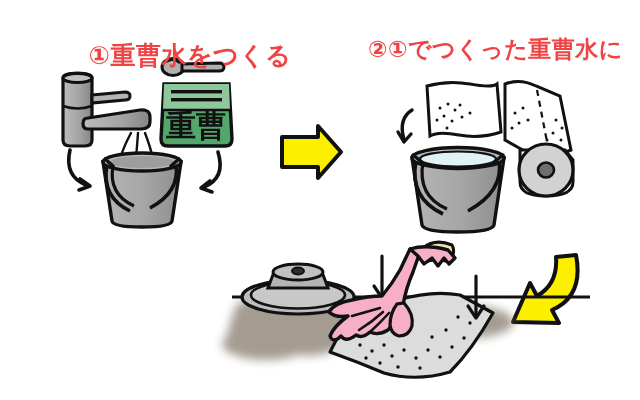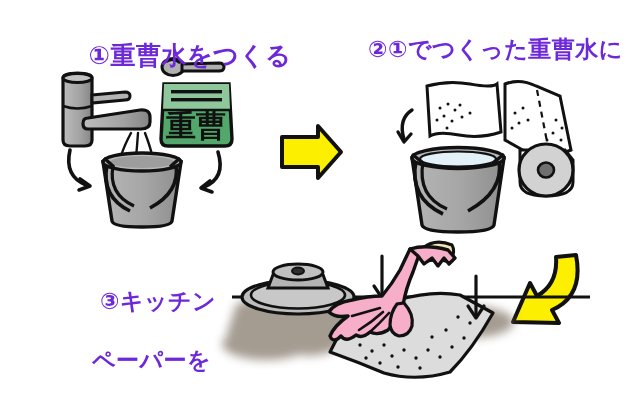--- a/index.html
+++ b/index.html
@@ -10,21 +10,21 @@
   #page {
     position: relative;
     width: 640px;
     height: 400px;
     background: #ffffff;
     overflow: hidden;
     font-family: "DejaVu Sans", "Liberation Sans", sans-serif;
   }
   .caption {
     position: absolute;
-    color: #6d28d9;
+    color: #ef4444;
     font-weight: bold;
     letter-spacing: 0.5px;
     white-space: pre;
     line-height: 1.28;
   }
   #cap-step1 {
     left: 52px;
     top: 8px;
     font-size: 25px;
   }
@@ -272,19 +272,17 @@
 
   <div class="caption" id="cap-step1">
     <span>①重曹水をつくる</span>
   </div>
 
   <div class="caption" id="cap-step2">
     <span>②①でつくった重曹水に</span>
   </div>
 
   <div class="caption" id="cap-step3">
-    <span>③キッチン</span>
-    <span class="ind">ペーパーを</span>
     
     
   </div>
 
 </div>
 
 </body></html>

